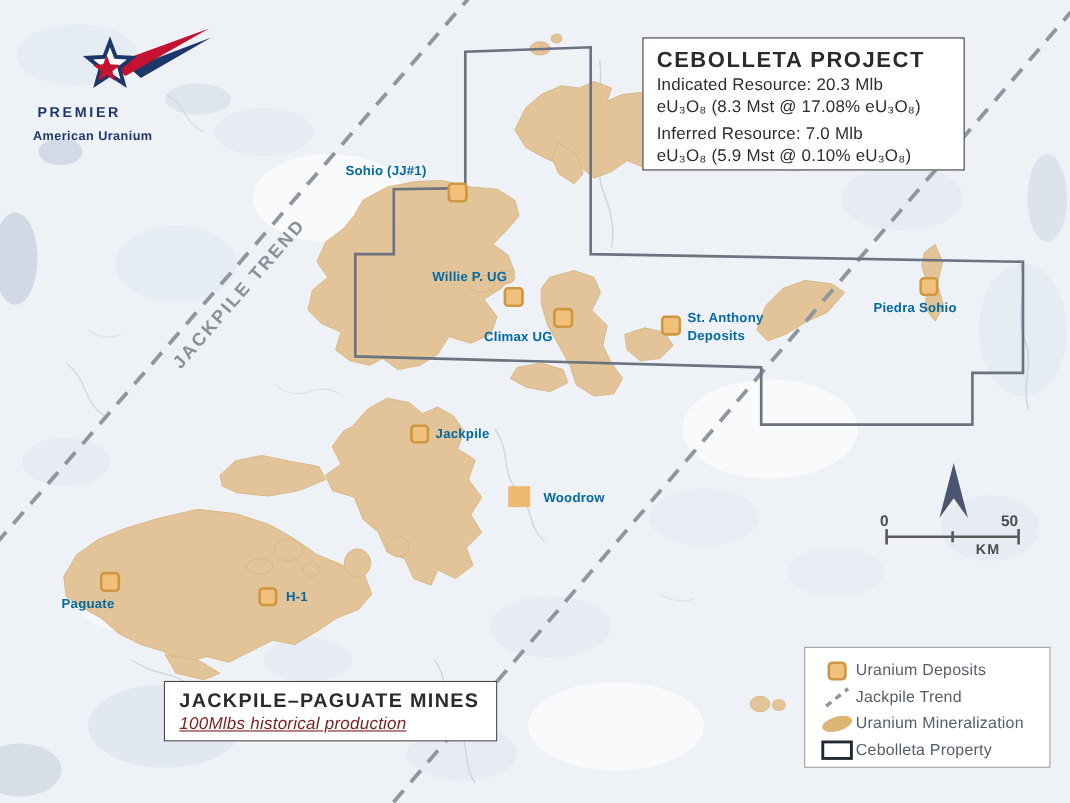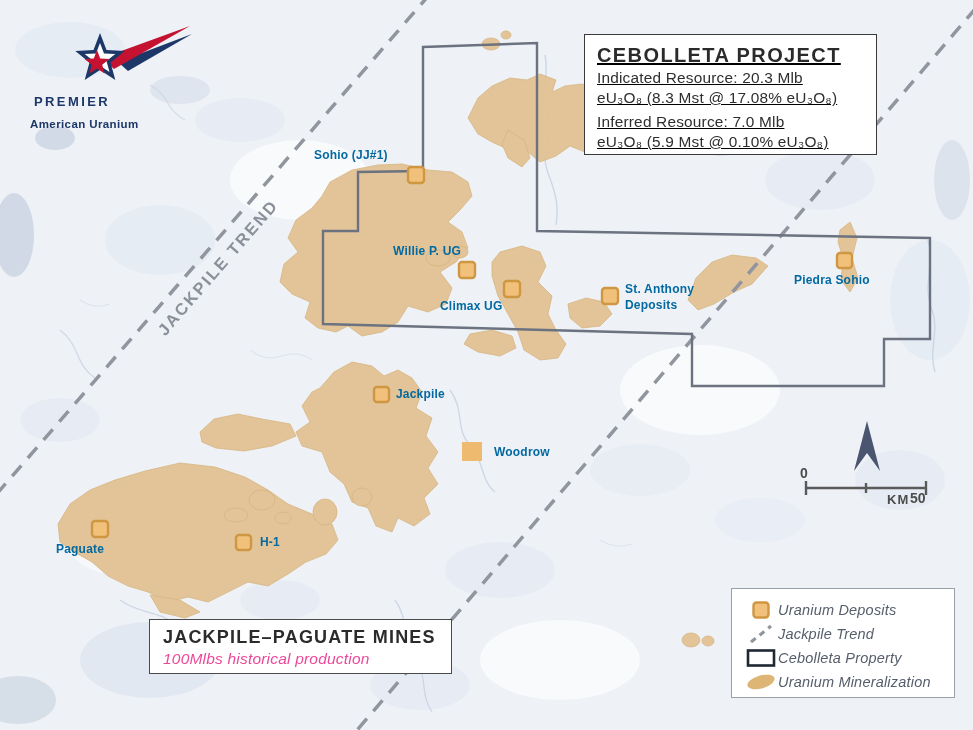--- a/index.html
+++ b/index.html
@@ -15,36 +15,36 @@
   }
   .map-label.two-line{white-space:normal;width:98px;}
   .trend-label{
     position:absolute;left:118px;top:258px;width:200px;text-align:center;
     transform:rotate(-49deg);
     font-size:16.5px;letter-spacing:2.2px;color:#8a9099;font-weight:600;
   }
   .panel{position:absolute;background:#ffffff;box-sizing:border-box;}
   .info-box{
     left:584px;top:34px;width:293px;height:121px;
-    border:1.6px solid #3a3a3a;padding:8px 12px 8px 12px;text-decoration:underline;
+    border:1.6px solid #3a3a3a;padding:8px 12px 8px 12px;
   }
   .info-title{font-size:20px;font-weight:600;letter-spacing:1.4px;color:#2b2b2b;line-height:25px;}
   .info-line{font-size:15.4px;color:#2e2e2e;line-height:20px;letter-spacing:.2px;}
   .info-gap{margin-top:4px;}
   .mines-box{
     left:149px;top:619px;width:303px;height:55px;
     border:1.4px solid #4a4a4a;padding:6px 13px;
   }
   .mines-title{font-size:18px;font-weight:600;letter-spacing:1.2px;color:#2b2b2b;line-height:23px;}
-  .mines-sub{font-size:15.5px;font-style:italic;color:#ec4899;line-height:20px;letter-spacing:.2px;}
+  .mines-sub{font-size:15.5px;font-style:italic;color:#7f1d1d;line-height:20px;letter-spacing:.2px;text-decoration:underline;}
   .legend-box{
     left:731px;top:588px;width:224px;height:110px;
     border:1.2px solid #9aa0a8;padding:9px 10px 6px 12px;
   }
-  .legend-row{display:flex;align-items:center;height:24px;font-style:italic;}
+  .legend-row{display:flex;align-items:center;height:24px;}
   .legend-icon{width:34px;flex:0 0 34px;display:flex;align-items:center;justify-content:center;}
   .legend-text{font-size:14.5px;color:#565e6a;letter-spacing:.2px;}
   .logo{position:absolute;left:22px;top:22px;width:190px;height:112px;}
   .logo-name{
     position:absolute;left:12px;top:72px;font-size:13px;font-weight:bold;
     letter-spacing:2.4px;color:#1c3768;
   }
   .logo-tagline{
     position:absolute;left:8px;top:96px;font-size:11.5px;font-weight:bold;
     letter-spacing:.4px;color:#1c3768;
@@ -166,21 +166,21 @@
   <div class="map-label" style="left:393px;top:243px;">Willie P. UG</div>
   <div class="map-label" style="left:440px;top:298px;">Climax UG</div>
   <div class="map-label two-line" style="left:625px;top:281px;">St. Anthony Deposits</div>
   <div class="map-label" style="left:794px;top:272px;">Piedra Sohio</div>
   <div class="map-label" style="left:396px;top:386px;">Jackpile</div>
   <div class="map-label" style="left:494px;top:444px;">Woodrow</div>
   <div class="map-label" style="left:260px;top:534px;">H-1</div>
   <div class="map-label" style="left:56px;top:541px;">Paguate</div>
 
   <div class="scale-num" style="left:800px;top:465px;">0</div>
-  <div class="scale-num" style="left:910px;top:490px;">50</div>
+  <div class="scale-num" style="left:910px;top:465px;">50</div>
   <div class="scale-unit" style="left:855px;top:492px;padding-left:32px;">KM</div>
 
   <div class="logo">
     <svg width="190" height="112" viewBox="0 0 190 112">
       <path d="M96,40 L170,12 L106,49 Z" fill="#1c3768"></path>
       <path d="M80,36 L168,4 L92,47 Z" fill="#c41230"></path>
       <path d="M56,9 L62.5,26.1 L80.7,27 L66.5,38.4 L71.3,56 L56,46 L40.7,56 L45.5,38.4 L31.3,27 L49.5,26.1 Z" fill="#1c3768" transform="translate(22,2)"></path>
       <path d="M56,18.9 L60,29.5 L71.3,30 L62.5,37.1 L65.5,48 L56,41.8 L46.5,48 L49.5,37.1 L40.7,30 L52,29.5 Z" fill="#ffffff" transform="translate(22,2)"></path>
       <path d="M53,26 L56.2,34.5 L65.4,35 L58.2,40.7 L60.6,49.5 L53,44.5 L45.4,49.5 L47.8,40.7 L40.6,35 L49.8,34.5 Z" fill="#c41230" transform="translate(22,2)"></path>
     </svg>
@@ -213,29 +213,29 @@
     <div class="legend-row">
       <span class="legend-icon">
         <svg width="24" height="20" viewBox="0 0 24 20">
             <line x1="2" y1="18" x2="22" y2="2" stroke="#90959e" stroke-width="3.2" stroke-dasharray="6 5"></line>
           </svg>
       </span>
       <span class="legend-text">Jackpile Trend</span>
     </div>
     <div class="legend-row">
       <span class="legend-icon">
+        <svg width="32" height="20" viewBox="0 0 32 20">
+            <ellipse cx="16" cy="10" rx="14" ry="6.5" fill="#ddb675" transform="rotate(-16 16 10)"></ellipse>
+          </svg>
+      </span>
+      <span class="legend-text">Uranium Mineralization</span>
+    </div>
+    <div class="legend-row">
+      <span class="legend-icon">
         <svg width="30" height="20" viewBox="0 0 30 20">
             <rect x="2" y="2.5" width="26" height="15" fill="#ffffff" stroke="#1f2733" stroke-width="2.6"></rect>
           </svg>
       </span>
       <span class="legend-text">Cebolleta Property</span>
     </div>
-    <div class="legend-row">
-      <span class="legend-icon">
-        <svg width="32" height="20" viewBox="0 0 32 20">
-            <ellipse cx="16" cy="10" rx="14" ry="6.5" fill="#ddb675" transform="rotate(-16 16 10)"></ellipse>
-          </svg>
-      </span>
-      <span class="legend-text">Uranium Mineralization</span>
-    </div>
   </div>
 
 </div>
 
 </body></html>

